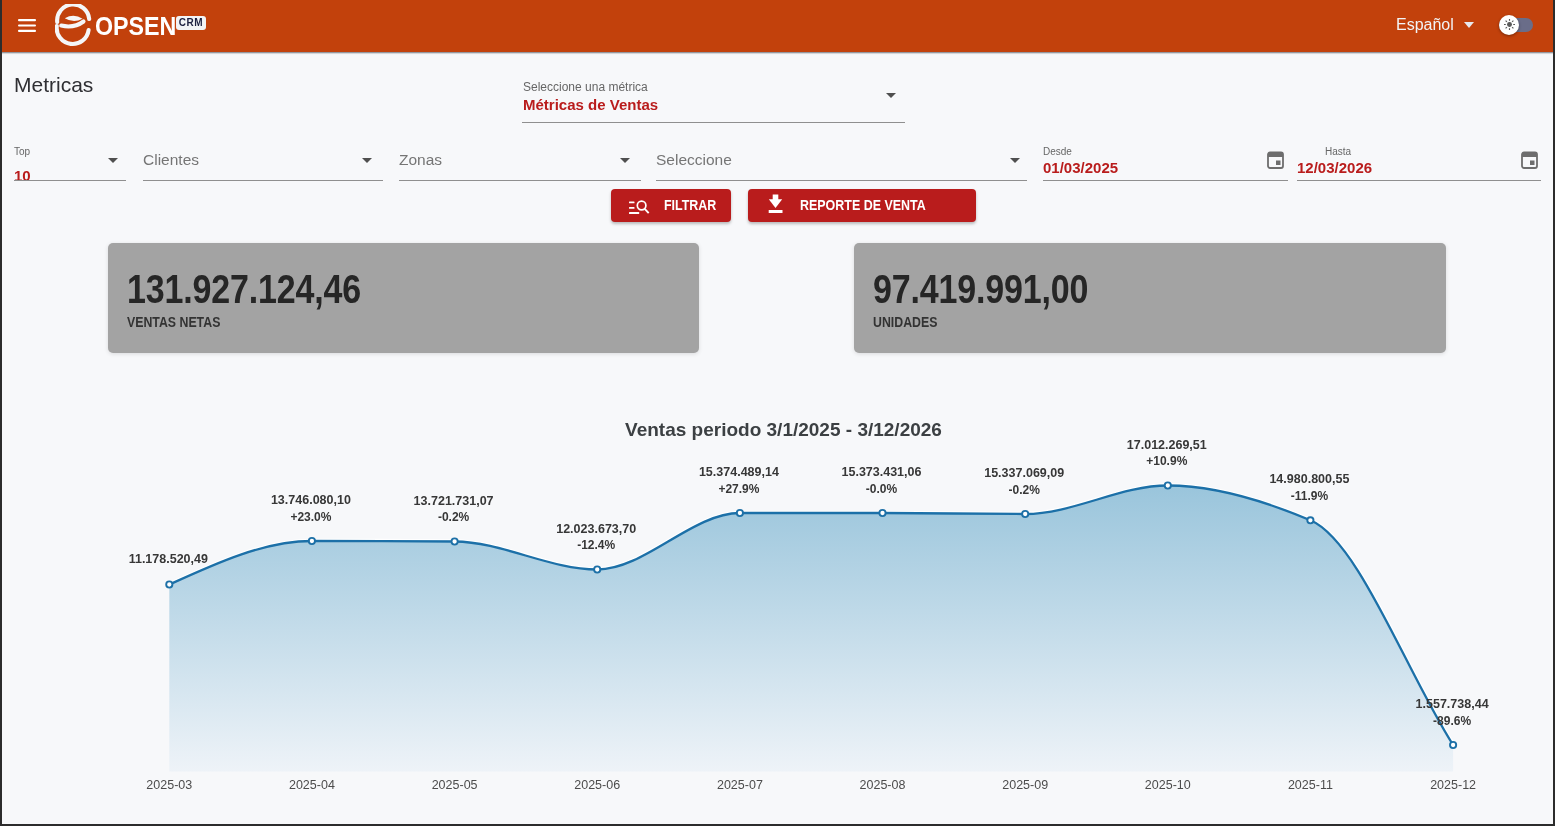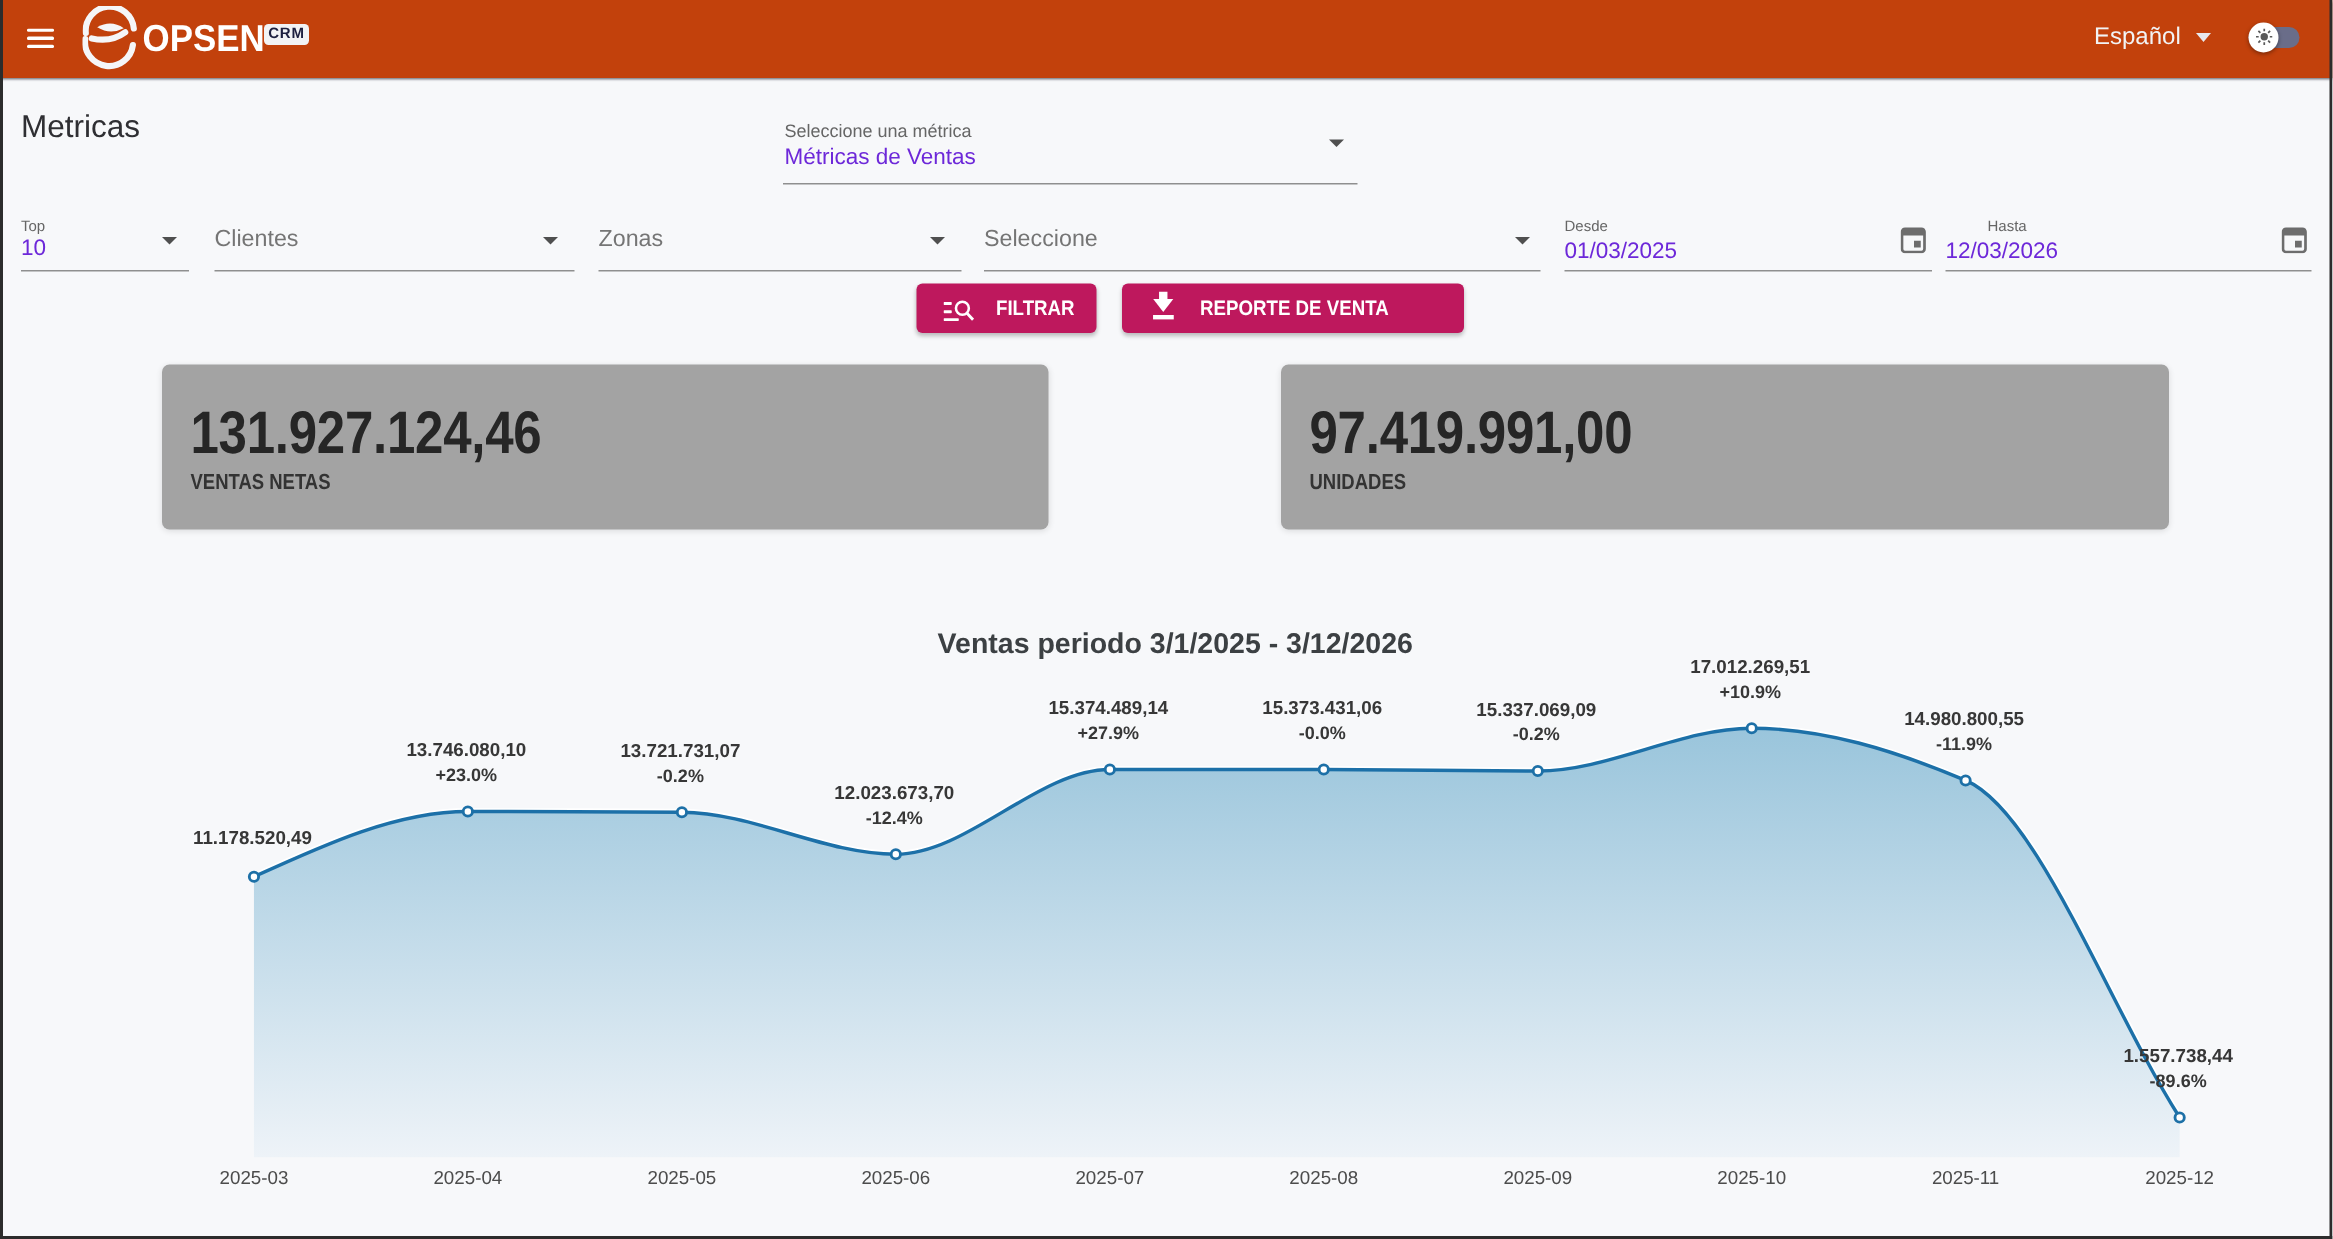--- a/index.html
+++ b/index.html
@@ -12,25 +12,25 @@
 #logo { position:absolute; left:55px; top:4px; }
 #opsen { position:absolute; left:95px; top:12px; color:#fff; font-size:25px; font-weight:bold; letter-spacing:0px; transform:scaleX(0.93); transform-origin:left; }
 #crmbadge { position:absolute; left:176px; top:16px; width:30px; height:14px; background:#f2f3f5; border-radius:3px; color:#1c1f3f; font-size:10px; font-weight:bold; text-align:center; line-height:14px; letter-spacing:0.5px; }
 #lang { position:absolute; left:1396px; top:16px; color:#f2f3f5; font-size:16px; }
 #langcaret { position:absolute; left:1464px; top:22px; width:0; height:0; border-left:5.5px solid transparent; border-right:5.5px solid transparent; border-top:6px solid #e8e9ee; }
 #switch-track { position:absolute; left:1499px; top:18px; width:34px; height:14px; border-radius:7px; background:#6a6d89; }
 #switch-thumb { position:absolute; left:1499px; top:14.5px; width:20px; height:20px; border-radius:50%; background:#fff; box-shadow:0 1px 3px rgba(0,0,0,0.4); }
 
 .h1 { position:absolute; left:14px; top:73px; font-size:21px; color:#2f2f33; }
 .flabel { position:absolute; font-size:10px; color:#666; }
-.fvalue { position:absolute; font-size:15px; color:#6d28d9; }
+.fvalue { position:absolute; font-size:15px; color:#b91c1c;font-weight:bold; }
 .fplace { position:absolute; font-size:15.5px; color:#757575; }
 .uline { position:absolute; height:1px; background:#8f8f8f; }
 .caret { position:absolute; width:0; height:0; border-left:5px solid transparent; border-right:5px solid transparent; border-top:5px solid #4f4f4f; }
-.btn { position:absolute; top:189px; height:33px; background:#be185d; border-radius:4px; color:#fff; font-size:14px; font-weight:bold; letter-spacing:0px; box-shadow:0 2px 3px rgba(0,0,0,0.25); }
+.btn { position:absolute; top:189px; height:33px; background:#b91c1c; border-radius:4px; color:#fff; font-size:14px; font-weight:bold; letter-spacing:0px; box-shadow:0 2px 3px rgba(0,0,0,0.25); }
 .btn span { display:block; transform:scaleX(0.89); transform-origin:left; white-space:nowrap; }
 
 .card { position:absolute; top:243px; height:110px; background:#a3a3a3; border-radius:5px; box-shadow:0 1px 4px rgba(0,0,0,0.12); }
 .cardnum { position:absolute; left:19px; top:23.5px; font-size:40px; font-weight:bold; color:#262626; letter-spacing:-0.2px; transform:scaleX(0.85); transform-origin:left top; white-space:nowrap; }
 .cardlab { position:absolute; left:19px; top:70.5px; font-size:14.5px; font-weight:bold; color:#333; letter-spacing:0px; transform:scaleX(0.85); transform-origin:left top; }
 
 #chart { position:absolute; left:0; top:0; }
 .ctitle { position:absolute; left:6px; top:419px; width:1555px; text-align:center; font-size:19px; font-weight:bold; color:#3c4043; }
 </style>
 </head>
@@ -71,21 +71,21 @@
 </div>
 
 <div class="h1">Metricas</div>
 
 <div class="flabel" style="left:523px; top:79.5px; font-size:12px; color:#666;">Seleccione una métrica</div>
 <div class="fvalue" style="left:523px; top:96px; font-size:15px;">Métricas de Ventas</div>
 <div class="uline" style="left:522px; top:122px; width:383px;"></div>
 <div class="caret" style="left:886px; top:93px;"></div>
 
 <div class="flabel" style="left:14px; top:146px;">Top</div>
-<div class="fvalue" style="left:14px; top:157px;">10</div>
+<div class="fvalue" style="left:14px; top:167px;">10</div>
 <div class="uline" style="left:14px; top:180px; width:112px;"></div>
 <div class="caret" style="left:108px; top:158px;"></div>
 
 <div class="fplace" style="left:143px; top:151px;">Clientes</div>
 <div class="uline" style="left:143px; top:180px; width:240px;"></div>
 <div class="caret" style="left:362px; top:158px;"></div>
 
 <div class="fplace" style="left:399px; top:151px;">Zonas</div>
 <div class="uline" style="left:399px; top:180px; width:242px;"></div>
 <div class="caret" style="left:620px; top:158px;"></div>

